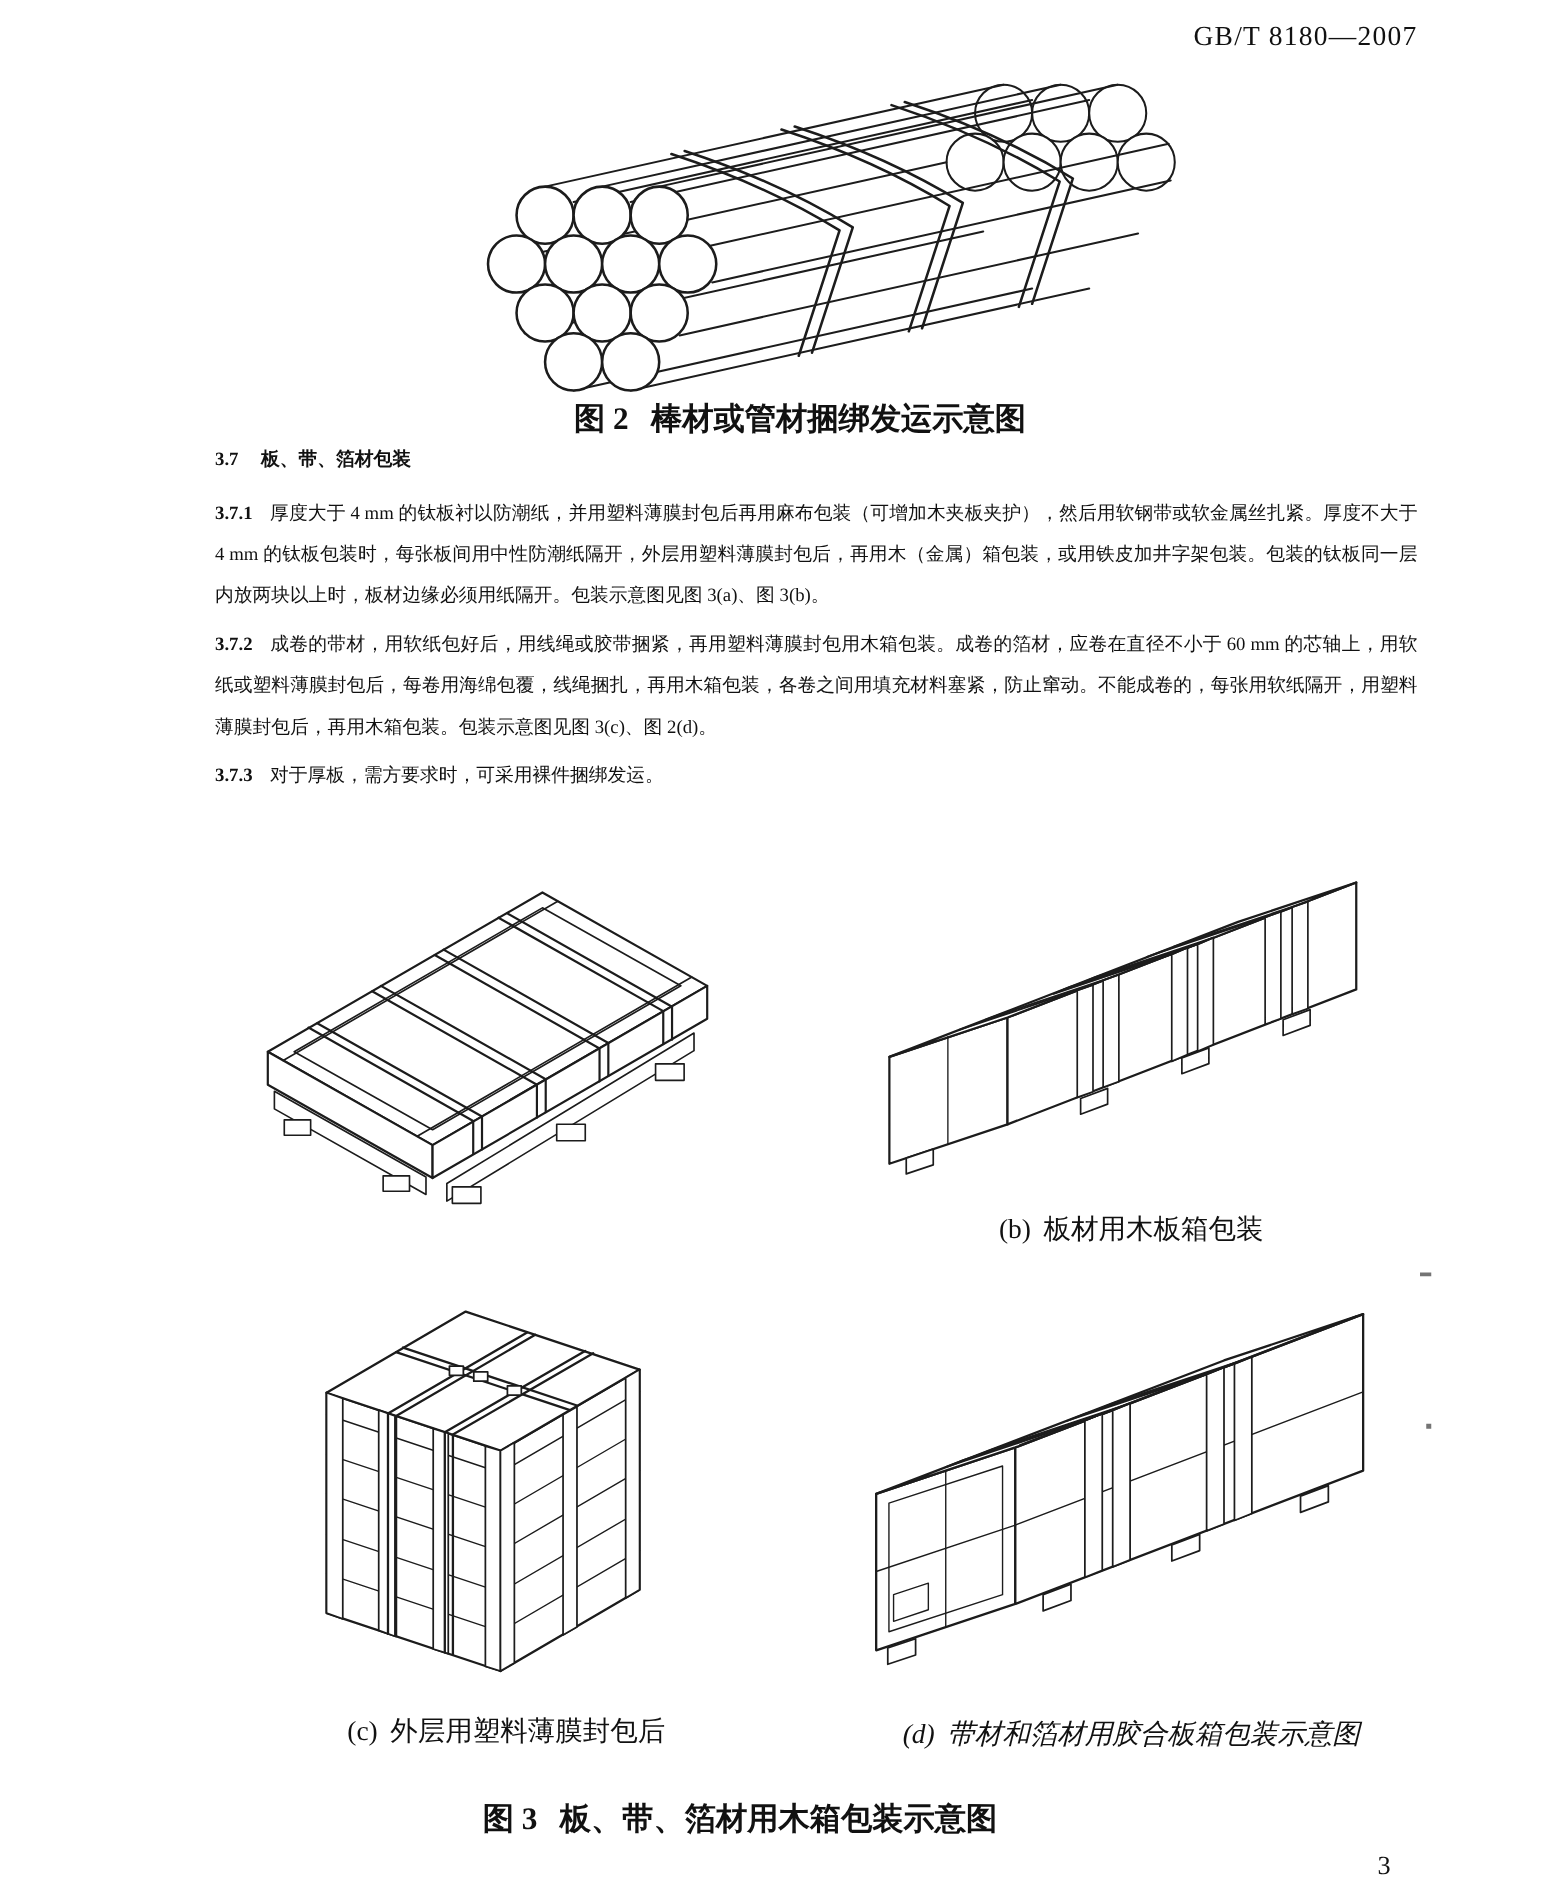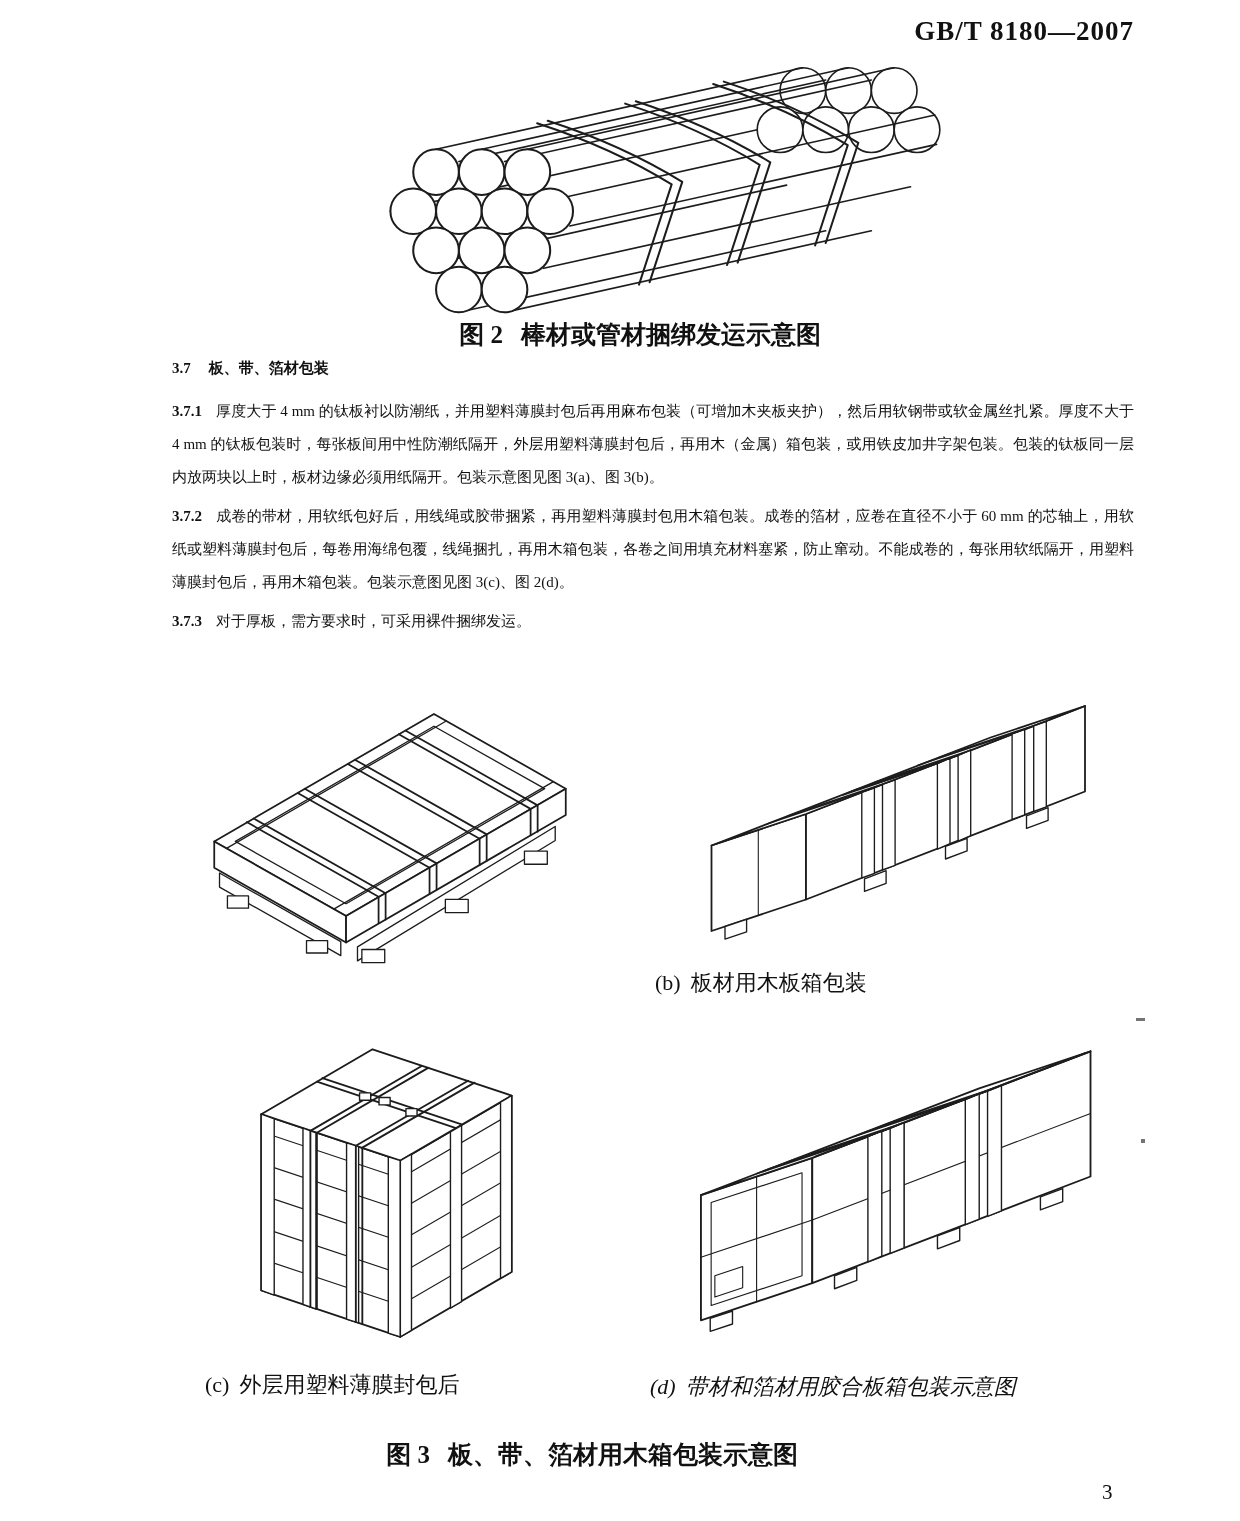--- a/index.html
+++ b/index.html
@@ -1,29 +1,29 @@
 <!DOCTYPE html>
 <html><head>
 <meta charset="utf-8">
 <style>
   html,body{margin:0;padding:0;background:#ffffff;}
   .page{position:relative;width:1240px;height:1521px;background:#ffffff;overflow:hidden;
         font-family:"Liberation Serif","DejaVu Serif",serif;color:#111;}
-  .std-code{position:absolute;top:16px;right:106px;font-size:27px;font-weight:bold;letter-spacing:1px;margin-left:46px;}
+  .std-code{position:absolute;top:16px;right:106px;font-size:22px;font-weight:normal;letter-spacing:1px;margin-left:46px;}
   .fig2{position:absolute;top:58px;left:338px;}
   .caption{text-align:center;font-size:25px;}
   .main-cap{font-weight:bold;padding-left:20px;}
   .main-cap .cap-label{margin-right:18px;}
   .fig2cap{position:absolute;top:318px;left:0;width:1240px;}
   .body-text{position:absolute;top:352px;left:172px;width:962px;font-size:15px;}
   .sec-heading{margin:0 0 10px 0;font-weight:bold;line-height:33px;}
   .sec-heading .num{margin-right:18px;}
   .clause{margin:0 0 6px 0;line-height:33px;text-align:justify;}
   .clause b{margin-right:14px;}
-  .subfig{position:absolute;text-align:left;}
+  .subfig{position:absolute;text-align:center;}
   .subfig svg{display:block;margin:0 auto;}
   .subcap{font-size:22px;margin-top:10px;}
   .subcap .cap-label{margin-right:10px;}
   #figA{top:692px;left:140px;width:500px;}
   #figB{top:688px;left:655px;width:500px;}
   #figC{top:1040px;left:205px;width:400px;}
   #figD{top:1042px;left:650px;width:510px;font-style:italic;}
   .fig3cap{position:absolute;top:1438px;left:0;width:1144px;}
   .page-num{position:absolute;top:1480px;left:1102px;font-size:21px;}
   .artifact{position:absolute;background:#2a2a2a;opacity:.65;}

